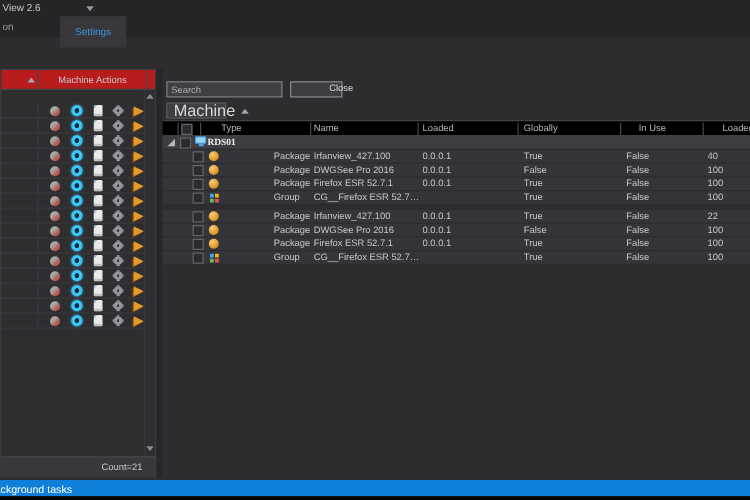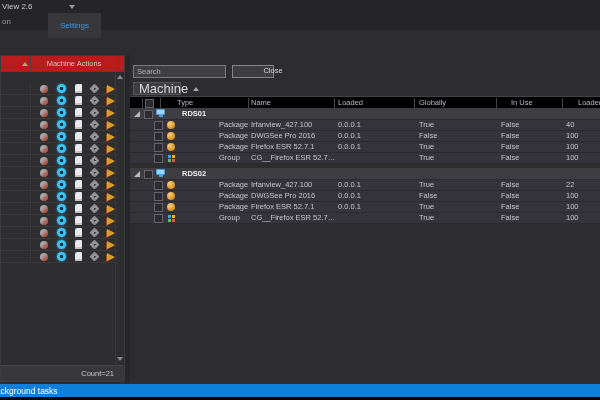--- a/index.html
+++ b/index.html
@@ -69,21 +69,21 @@
   .trow.group{height:11px;background:#3d3d42;}
   .tgap{height:4px;background:#2d2d30;}
   .trow .cell{position:absolute;top:0;height:10px;line-height:10px;font-size:7.5px;color:#c6c6cb;white-space:nowrap;overflow:hidden;}
   .c-type{left:47px;width:70px;margin-left:42px;}.c-name{left:121px;width:86px;text-overflow:ellipsis;}
   .c-ver{left:208px;width:75px;}.c-glob{left:289px;width:75px;}.c-use{left:371px;width:60px;}.c-load{left:436px;width:30px;}
   .expander{position:absolute;left:4px;top:3px;width:0;height:0;border-bottom:6px solid #b9b9bd;border-left:6px solid transparent;}
   .trow.group .cbx{left:14px;top:2px;}
   .trow .cbx.child{left:24px;top:1px;}
   .mon{position:absolute;left:26px;top:1px;width:9px;height:6px;border:1px solid #4aa4e4;background:#9fd4f7;border-radius:1px;box-sizing:border-box;}
   .mon::after{content:"";position:absolute;left:2px;bottom:-3px;width:4px;height:2px;background:#4aa4e4;}
-  .gname{position:absolute;left:52px;top:0;height:11px;line-height:11px;font-size:7.5px;font-weight:bold;color:#efefef;}
+  .gname{position:absolute;left:36px;top:0;height:11px;line-height:11px;font-size:7.5px;font-weight:bold;color:#efefef;font-family:Liberation Serif, serif;}
   .ti{position:absolute;left:37px;top:1px;}
   .ti.pkg{width:8px;height:8px;border-radius:50%;background:radial-gradient(circle at 35% 30%,#f7cd7e,#e09b2c 60%,#b86f14);}
   .ti.grp{width:3px;height:3px;margin:1px;background:#42a5f5;box-shadow:4px 0 0 #ffb300,0 4px 0 #66bb6a,4px 4px 0 #e2574c;}
 
   
   .statusbar{left:0;top:384px;width:600px;height:13px;background:#0f7fd9;display:flex;align-items:center;overflow:hidden;}
   .statusbar .st{font-size:8.5px;color:#ffffff;margin-left:-9px;white-space:nowrap;}
   .bottom-black{left:0;top:397px;width:600px;height:3px;background:#050505;}
 </style>
 </head>
@@ -342,26 +342,20 @@
         <span class="cbx child"></span>
         <span class="ti grp"></span>
         <span class="cell c-type">Group</span>
         <span class="cell c-name">CG__Firefox ESR 52.7.1_DWGSee Pro...</span>
         <span class="cell c-ver"></span>
         <span class="cell c-glob">True</span>
         <span class="cell c-use">False</span>
         <span class="cell c-load">100</span>
       </div>
       <div class="tgap"></div>
-      <div class="trow group">
-        <span class="expander"></span>
-        <span class="cbx"></span>
-        <span class="mon"></span>
-        <span class="gname">RDS02</span>
-      </div>
       <div class="trow">
         <span class="cbx child"></span>
         <span class="ti pkg"></span>
         <span class="cell c-type">Package</span>
         <span class="cell c-name">Irfanview_427.100</span>
         <span class="cell c-ver">0.0.0.1</span>
         <span class="cell c-glob">True</span>
         <span class="cell c-use">False</span>
         <span class="cell c-load">22</span>
       </div>

